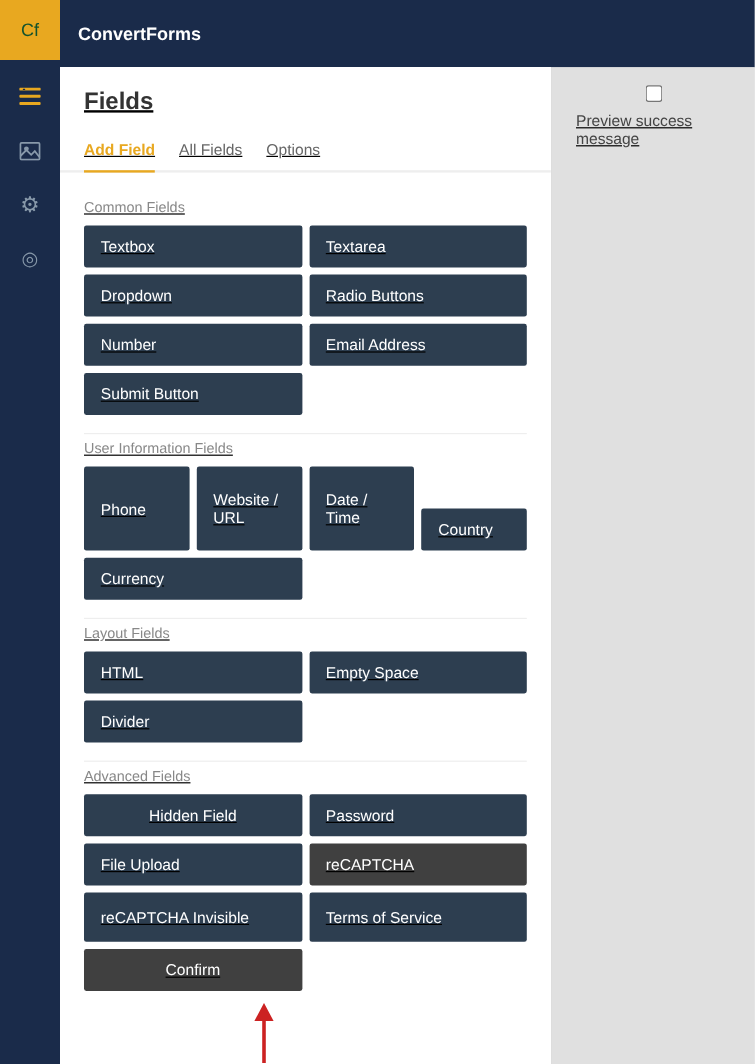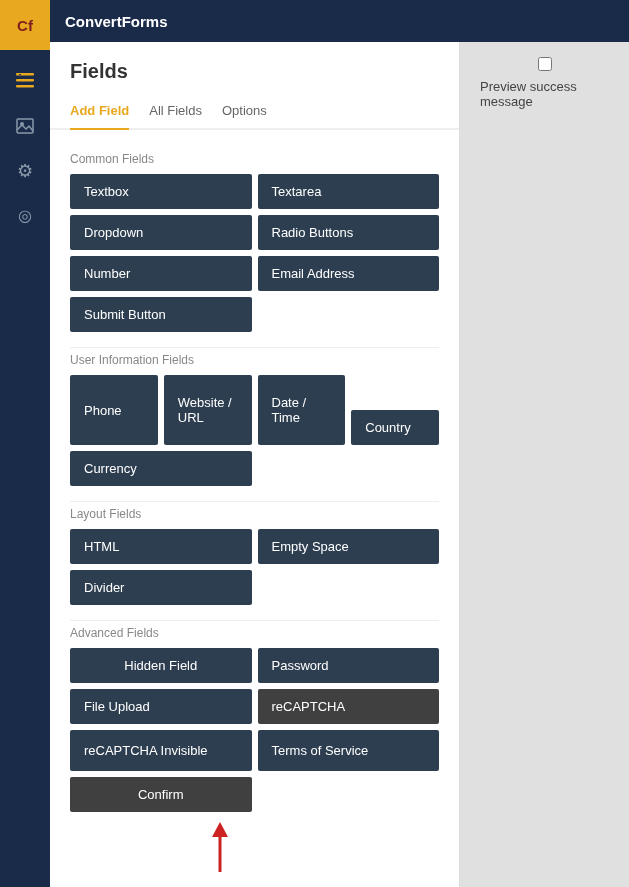--- a/index.html
+++ b/index.html
@@ -6,21 +6,21 @@
     body { font-family: -apple-system, BlinkMacSystemFont, 'Segoe UI', sans-serif; background: #e8e8e8; width: 629px; height: 887px; overflow: hidden; display: flex; }
   </style>
 </head>
 <body>
 
 <div style="display:flex; width:629px; height:887px;">
 
   <div style="width:50px; background:#1a2b4a; display:flex; flex-direction:column; align-items:center; flex-shrink:0;">
 
     <div style="width:50px; height:50px; background:#e8a820; display:flex; align-items:center; justify-content:center; flex-shrink:0;">
-      <span style="color:#7f1d1d; font-weight:700; font-size:15px;">Cf</span>
+      <span style="color:#14532d; font-weight:400; font-size:15px;">Cf</span>
     </div>
 
     <div style="width:50px; height:45px; display:flex; align-items:center; justify-content:center; color:#e8a820; cursor:pointer; font-size:16px; margin-top:8px;">
       <svg width="18" height="16" viewBox="0 0 18 16" fill="currentColor">
         <rect x="0" y="0" width="18" height="2.5" rx="1"></rect>
         <rect x="0" y="6" width="18" height="2.5" rx="1"></rect>
         <rect x="0" y="12" width="18" height="2.5" rx="1"></rect>
         <rect x="3" y="1" width="2" height="1" rx="0.5" fill="#1a2b4a"></rect>
       </svg>
     </div>
@@ -34,25 +34,25 @@
     <div style="width:50px; height:45px; display:flex; align-items:center; justify-content:center; color:#8899aa; cursor:pointer; font-size:18px;">
       ⚙
     </div>
     <div style="width:50px; height:45px; display:flex; align-items:center; justify-content:center; color:#8899aa; cursor:pointer; font-size:16px;">
       ◎
     </div>
   </div>
 
   <div style="display:flex; flex-direction:column; flex:1;">
 
-    <div style="height:42px; background:#1a2b4a; display:flex; align-items:center; padding:0 15px; flex-shrink:0;">
+    <div style="height:56px; background:#1a2b4a; display:flex; align-items:center; padding:0 15px; flex-shrink:0;">
       <span style="color:white; font-size:15px; font-weight:600;">ConvertForms</span>
     </div>
 
-    <div style="display:flex; flex:1; overflow:hidden;">
+    <div style="display:flex; flex:1; overflow:hidden;text-decoration:underline;">
 
       <div style="width:410px; background:white; border-right:1px solid #ddd; overflow-y:auto; flex-shrink:0;">
 
         <div style="padding:18px 20px 0;">
           <h2 style="font-size:20px; font-weight:600; color:#333; margin-bottom:10px;">Fields</h2>
         </div>
 
         <div style="display:flex; padding:0 20px; border-bottom:2px solid #eee; gap:20px;">
           <div style="padding:10px 0; font-size:13px; color:#e8a820; cursor:pointer; border-bottom:2px solid #e8a820; margin-bottom:-2px; font-weight:600;">Add Field</div>
           <div style="padding:10px 0; font-size:13px; color:#666; cursor:pointer;">All Fields</div>

